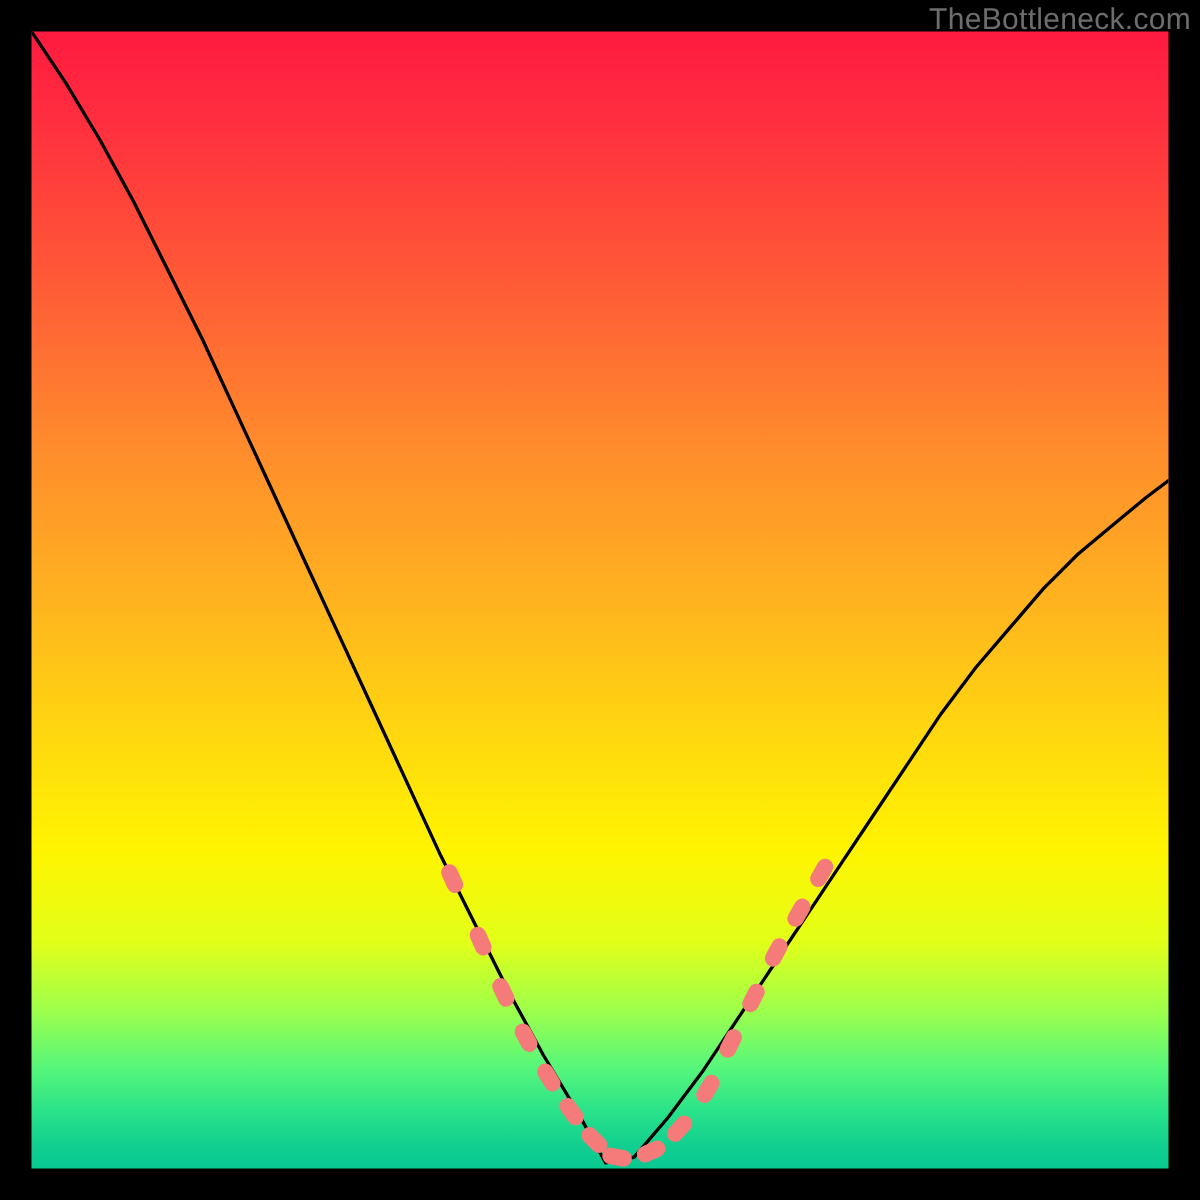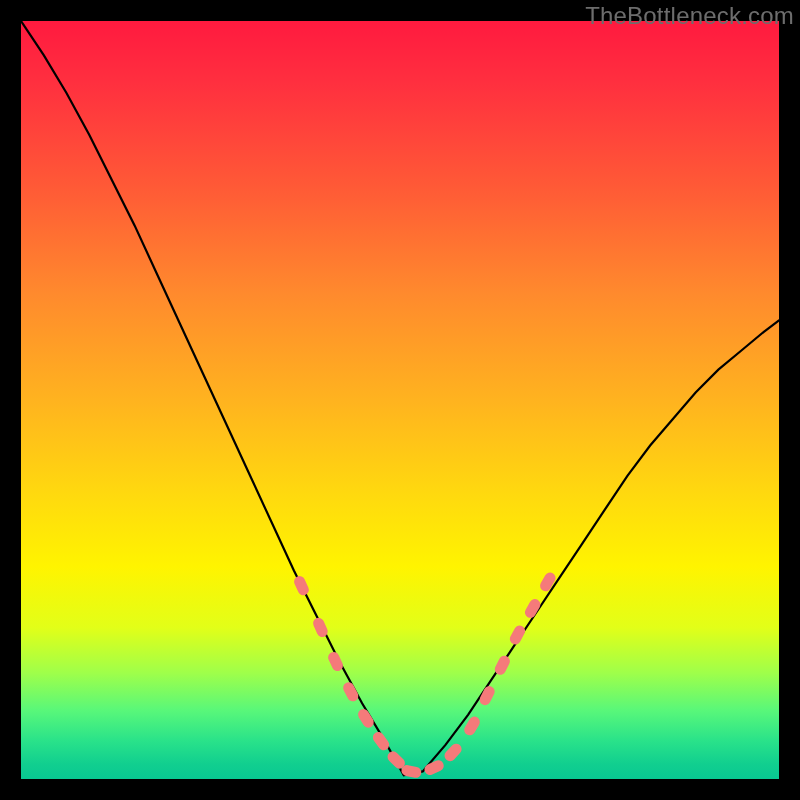--- a/index.html
+++ b/index.html
@@ -48,21 +48,21 @@
     left: 21px;
     top: 21px;
     width: 758px;
     height: 758px;
   }
   .watermark {
     position: absolute;
     top: 2px;
     right: 6px;
     color: #6d6d6d;
-    font-size: 24px;
+    font-size: 20px;
     letter-spacing: 0.2px;
     user-select: none;
   }
 </style>
 </head>
 <body>
 
 <div class="frame">
   <div class="plot-area"></div>
 

